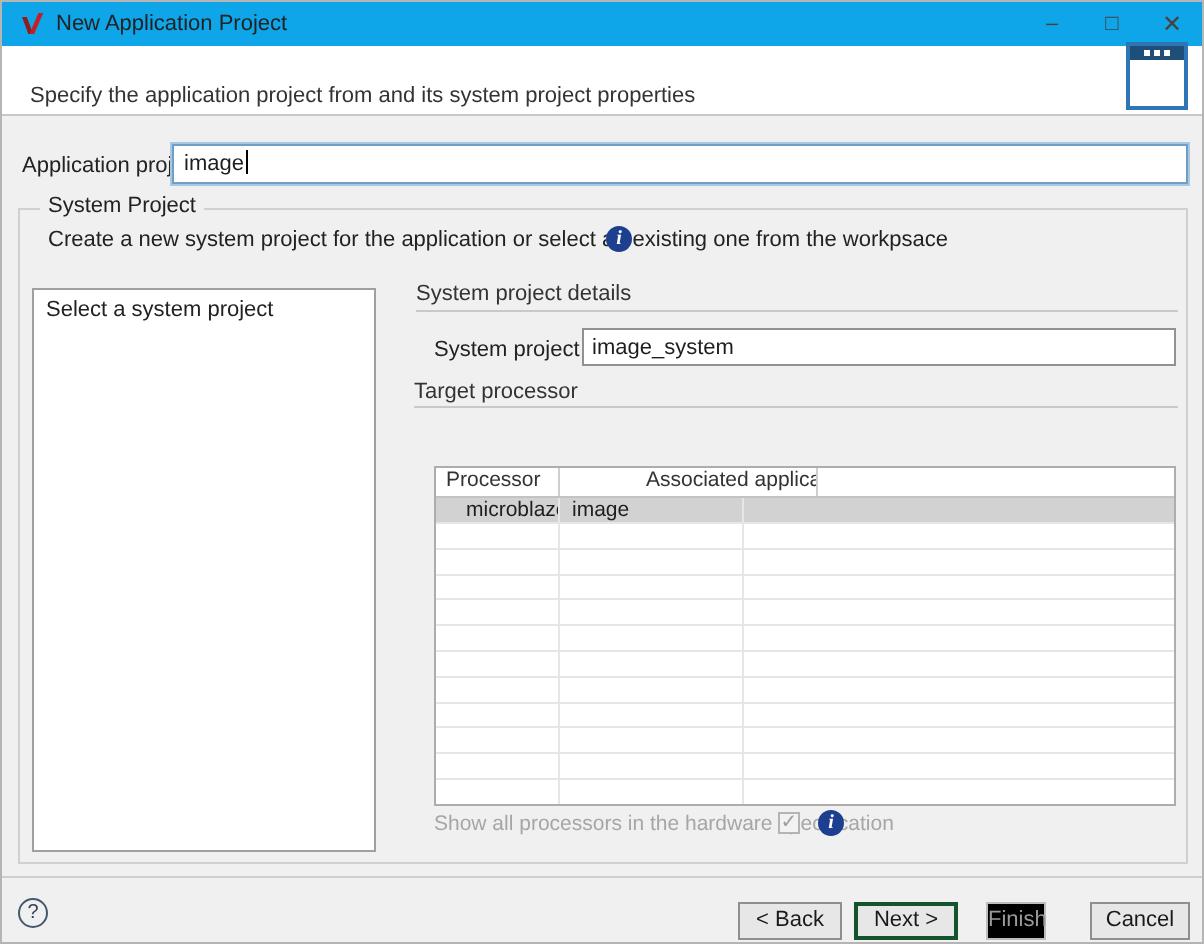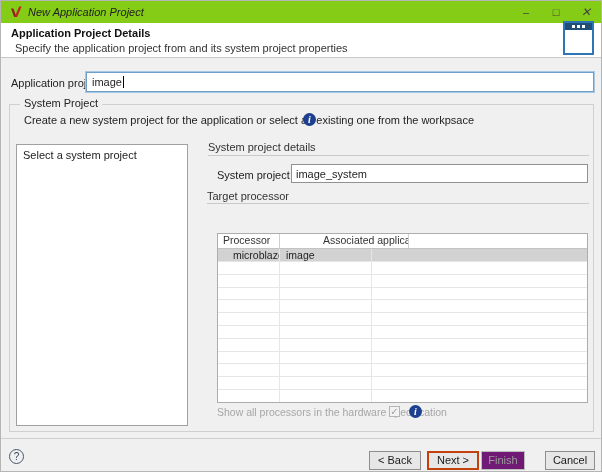--- a/index.html
+++ b/index.html
@@ -1,21 +1,21 @@
 <!DOCTYPE html>
 <html><head>
 <meta charset="utf-8">
 <style>
   * { margin:0; padding:0; box-sizing:border-box; }
   html,body { width:602px; height:472px; }
   body { font-family:"Liberation Sans", sans-serif; font-size:11px; color:#1e1e1e; }
   #dialog { position:relative; width:602px; height:472px; background:#f0f0f0; border:1px solid #b5b5b5; overflow:hidden; }
 
   
-  .titlebar { position:absolute; left:0; top:0; width:100%; height:22px; background:#84cc16;font-style:italic; }
+  .titlebar { position:absolute; left:0; top:0; width:100%; height:22px; background:#0ea5e9; }
   .titlebar .logo { position:absolute; left:8px; top:4px; width:14px; height:14px; }
   .titlebar .title { position:absolute; left:27px; top:0; line-height:22px; font-size:11px; color:#222; }
   .winbtn { position:absolute; top:0; width:30px; height:22px; text-align:center; line-height:22px; color:#444; font-size:11px; }
   .winbtn.min { right:60px; } .winbtn.max { right:30px; } .winbtn.close { right:0; font-size:12px; }
 
   
   .header { position:absolute; left:0; top:22px; width:100%; height:35px; background:#ffffff; border-bottom:1px solid #c8c8c8; }
   .header .h-title { position:absolute; left:10px; top:4px; font-weight:bold; font-size:11px; color:#111; }
   .header .h-sub { position:absolute; left:14px; top:19px; font-size:11px; color:#333; }
   .wizicon { position:absolute; left:562px; top:20px; width:31px; height:34px; border:2px solid #2e75b6; background:#fff; }
@@ -77,42 +77,41 @@
   .showall-checkbox { position:absolute; left:379px; top:301px; width:11px; height:11px; border:1px solid #b4b4b4;
                       background:#f2f2f2; color:#9aa0a6; font-size:10px; line-height:9px; text-align:center; }
 
   
   .footer-sep { position:absolute; left:0; top:437px; width:100%; height:1px; background:#cfcfcf; }
   .help-btn { position:absolute; left:8px; top:448px; width:15px; height:15px; border:1px solid #46576e; border-radius:50%;
               color:#33425a; font-size:10px; line-height:14px; text-align:center; background:transparent; }
   .btn { position:absolute; top:450px; height:19px; background:#e7e7e7; border:1px solid #8e8e8e;
          font-family:"Liberation Sans", sans-serif; font-size:11px; color:#1a1a1a; text-align:center; line-height:17px; }
   .btn-back   { left:368px; width:52px; }
-  .btn-next   { left:426px; width:52px; border:2px solid #c2410c; line-height:15px; }
-  .btn-finish { left:480px; width:44px; background:#701a75; border:1px solid #bdbdbd; color:#9b9b9b; }
+  .btn-next   { left:426px; width:52px; border:2px solid #14532d; line-height:15px; }
+  .btn-finish { left:492px; width:30px; background:#000000; border:1px solid #bdbdbd; color:#9b9b9b; }
   .btn-cancel { left:544px; width:50px; }
 </style>
 </head>
 <body>
 
 <div id="dialog">
 
   <div class="titlebar">
     <svg class="logo" viewBox="0 0 14 14">
       <path d="M2 3.5 L5.2 12 L7.6 12 L4.4 3.5 Z" fill="#8f1d1d"></path>
       <path d="M12.6 1.5 L8.1 12 L5.7 12 L10.2 1.5 Z" fill="#c22026"></path>
     </svg>
     <span class="title">New Application Project</span>
     <div class="winbtn min">–</div>
     <div class="winbtn max">□</div>
     <div class="winbtn close">✕</div>
   </div>
 
   <div class="header">
-    <div class="h-title">Application Project Details</div>
     <div class="h-sub">Specify the application project from and its system project properties</div>
   </div>
   <div class="wizicon">
     <div class="bar">
       <span class="dot"></span>
       <span class="dot"></span>
       <span class="dot"></span>
     </div>
   </div>
 

